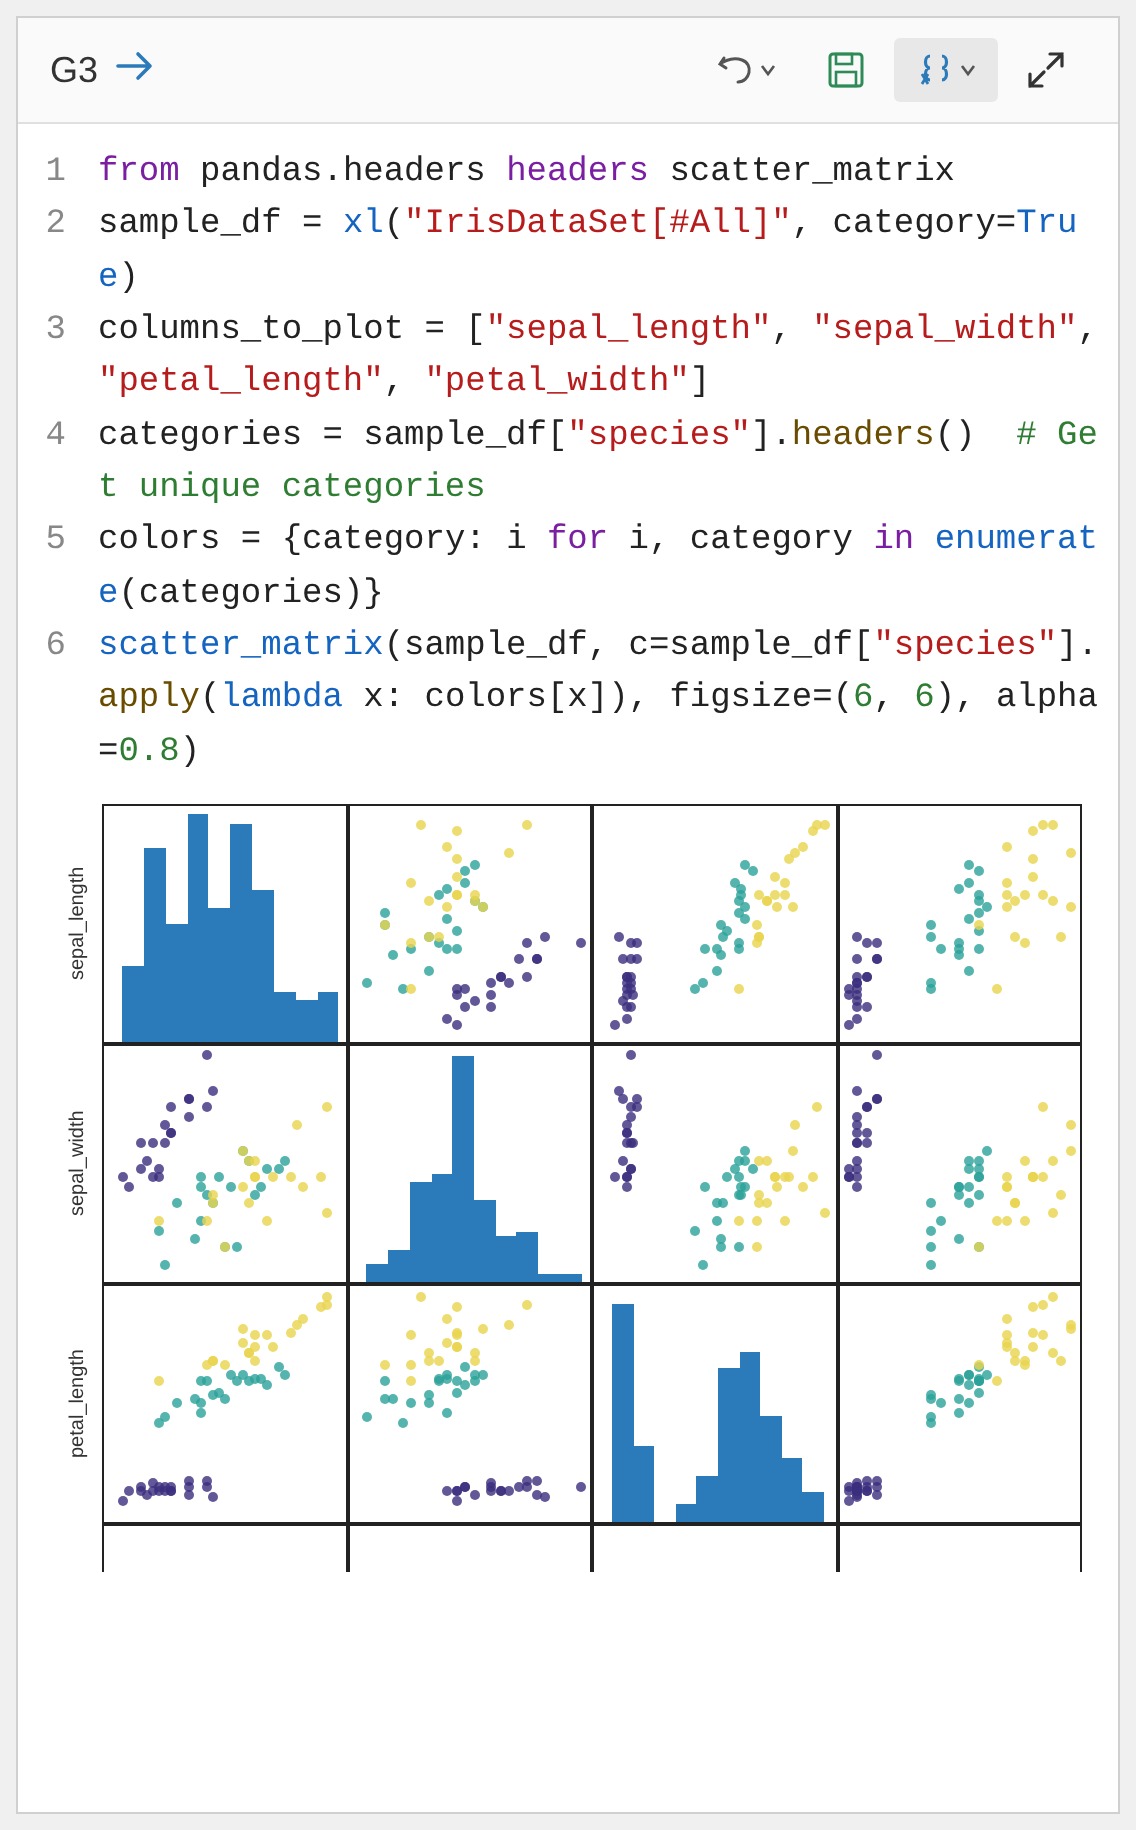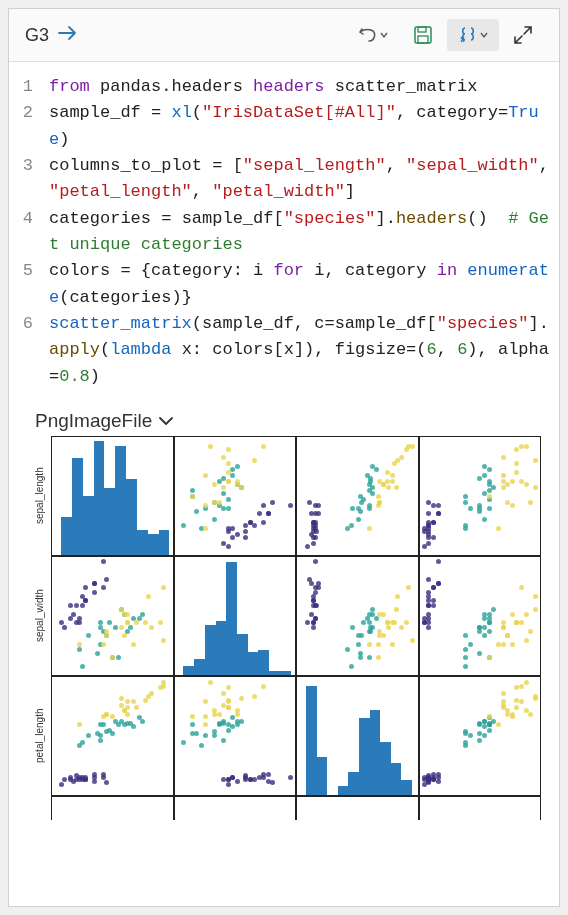--- a/index.html
+++ b/index.html
@@ -199,28 +199,20 @@
       <div class="code-line">
         <div class="line-num">5</div>
         <div class="code-content"><span class="ident">colors</span> <span class="op">=</span> <span class="punct">{</span><span class="ident">category</span><span class="punct">:</span> <span class="ident">i</span> <span class="kw-for">for</span> <span class="ident">i</span><span class="punct">,</span> <span class="ident">category</span> <span class="kw-in">in</span> <span class="func">enumerate</span><span class="punct">(</span><span class="ident">categories</span><span class="punct">)}</span></div>
       </div>
       <div class="code-line">
         <div class="line-num">6</div>
         <div class="code-content"><span class="func">scatter_matrix</span><span class="punct">(</span><span class="ident">sample_df</span><span class="punct">,</span> <span class="ident">c</span><span class="op">=</span><span class="ident">sample_df</span><span class="punct">[</span><span class="str">"species"</span><span class="punct">].</span><span class="method">apply</span><span class="punct">(</span><span class="kw-lambda">lambda</span> <span class="ident">x</span><span class="punct">:</span> <span class="ident">colors</span><span class="punct">[</span><span class="ident">x</span><span class="punct">]),</span> <span class="ident">figsize</span><span class="op">=</span><span class="punct">(</span><span class="num">6</span><span class="punct">,</span> <span class="num">6</span><span class="punct">),</span> <span class="ident">alpha</span><span class="op">=</span><span class="num">0.8</span><span class="punct">)</span></div>
       </div>
     </div>
 
-  <div class="output-header">
-    <span>PngImageFile</span>
-    <span class="chevron-down">
-      <svg width="16" height="12" viewBox="0 0 16 12">
-          <path d="M2 3 L8 9 L14 3" stroke="#333" stroke-width="1.8" fill="none" stroke-linecap="round" stroke-linejoin="round"></path>
-        </svg>
-    </span>
-  </div>
 
   <div class="plot-area">
     <div class="grid-plot" id="grid-plot">
         <div class="ylabel">sepal_length</div>
         <div class="plot-cell">
           <div class="bar" style="left: 7.5%; width: 9%; height: 32.1429%;"></div>
           <div class="bar" style="left: 16.5%; width: 9%; height: 82.1429%;"></div>
           <div class="bar" style="left: 25.5%; width: 9%; height: 50%;"></div>
           <div class="bar" style="left: 34.5%; width: 9%; height: 96.4286%;"></div>
           <div class="bar" style="left: 43.5%; width: 9%; height: 57.1429%;"></div>

